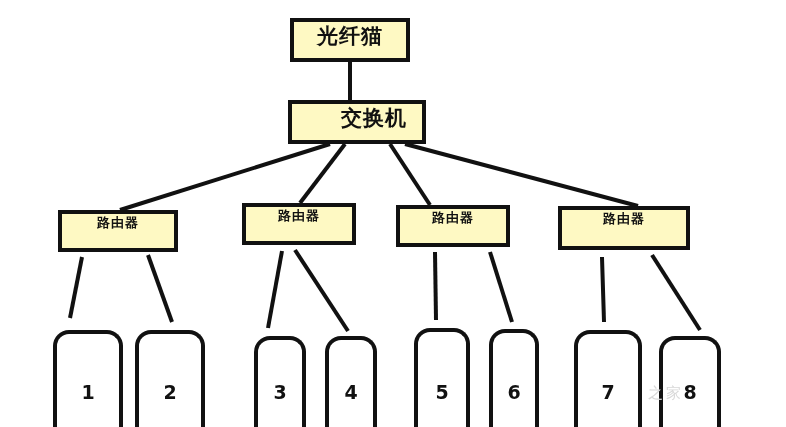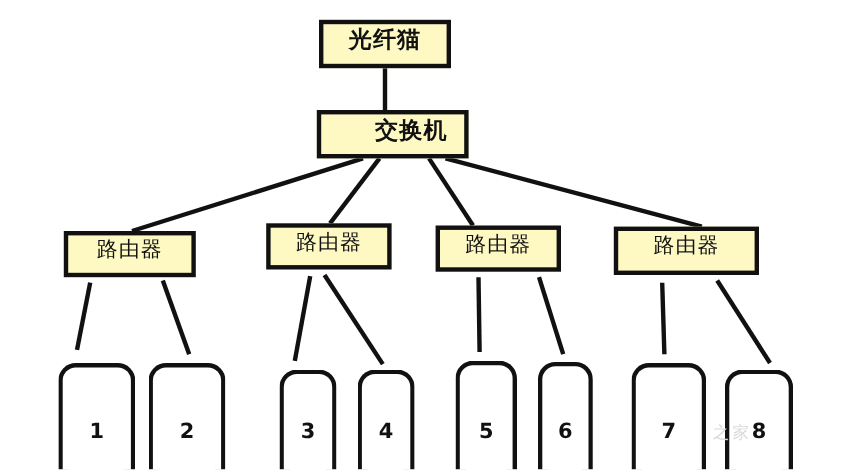--- a/index.html
+++ b/index.html
@@ -37,22 +37,22 @@
   }
   .tier-top {
     font-size: 21px;
     font-weight: 700;
   }
   .tier-switch {
     font-size: 21px;
     font-weight: 700;
   }
   .tier-router {
-    font-size: 19px;
-    font-weight: 400;
+    font-size: 13px;
+    font-weight: 700;
   }
   .device-box {
     position: absolute;
     box-sizing: border-box;
     background: #ffffff;
     border: 4px solid #111111;
     border-bottom: none;
     border-top-left-radius: 16px;
     border-top-right-radius: 16px;
     display: flex;

